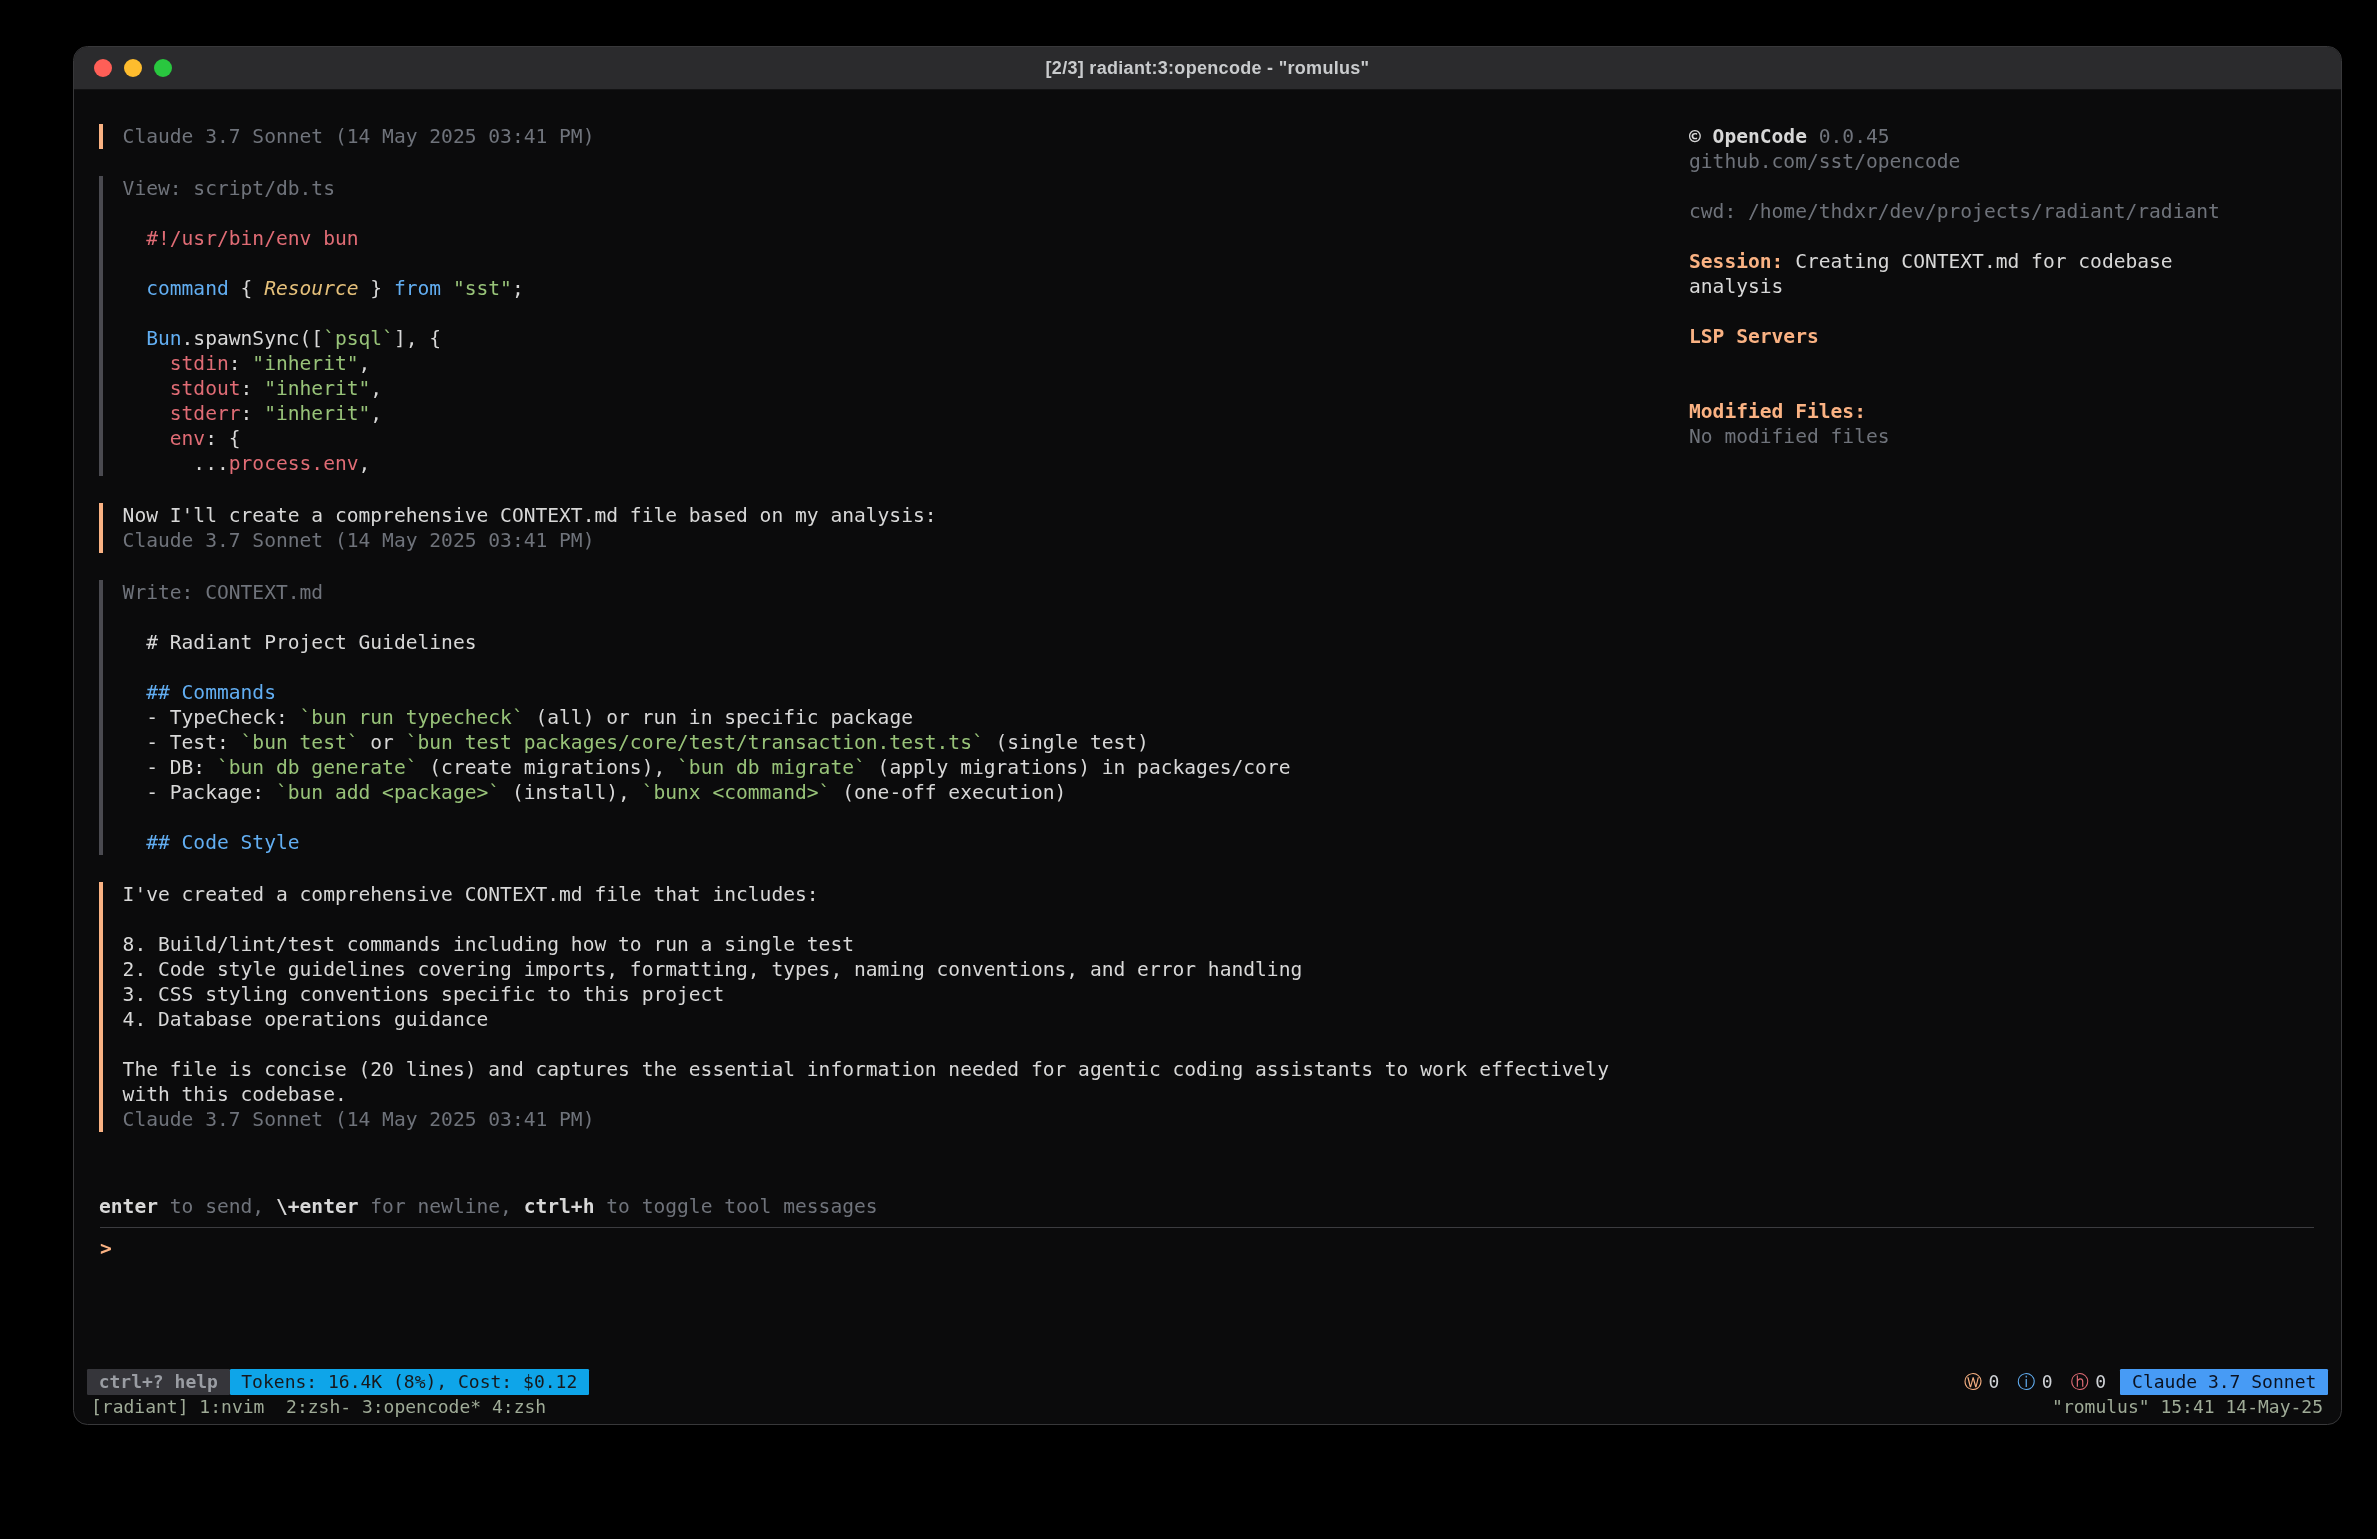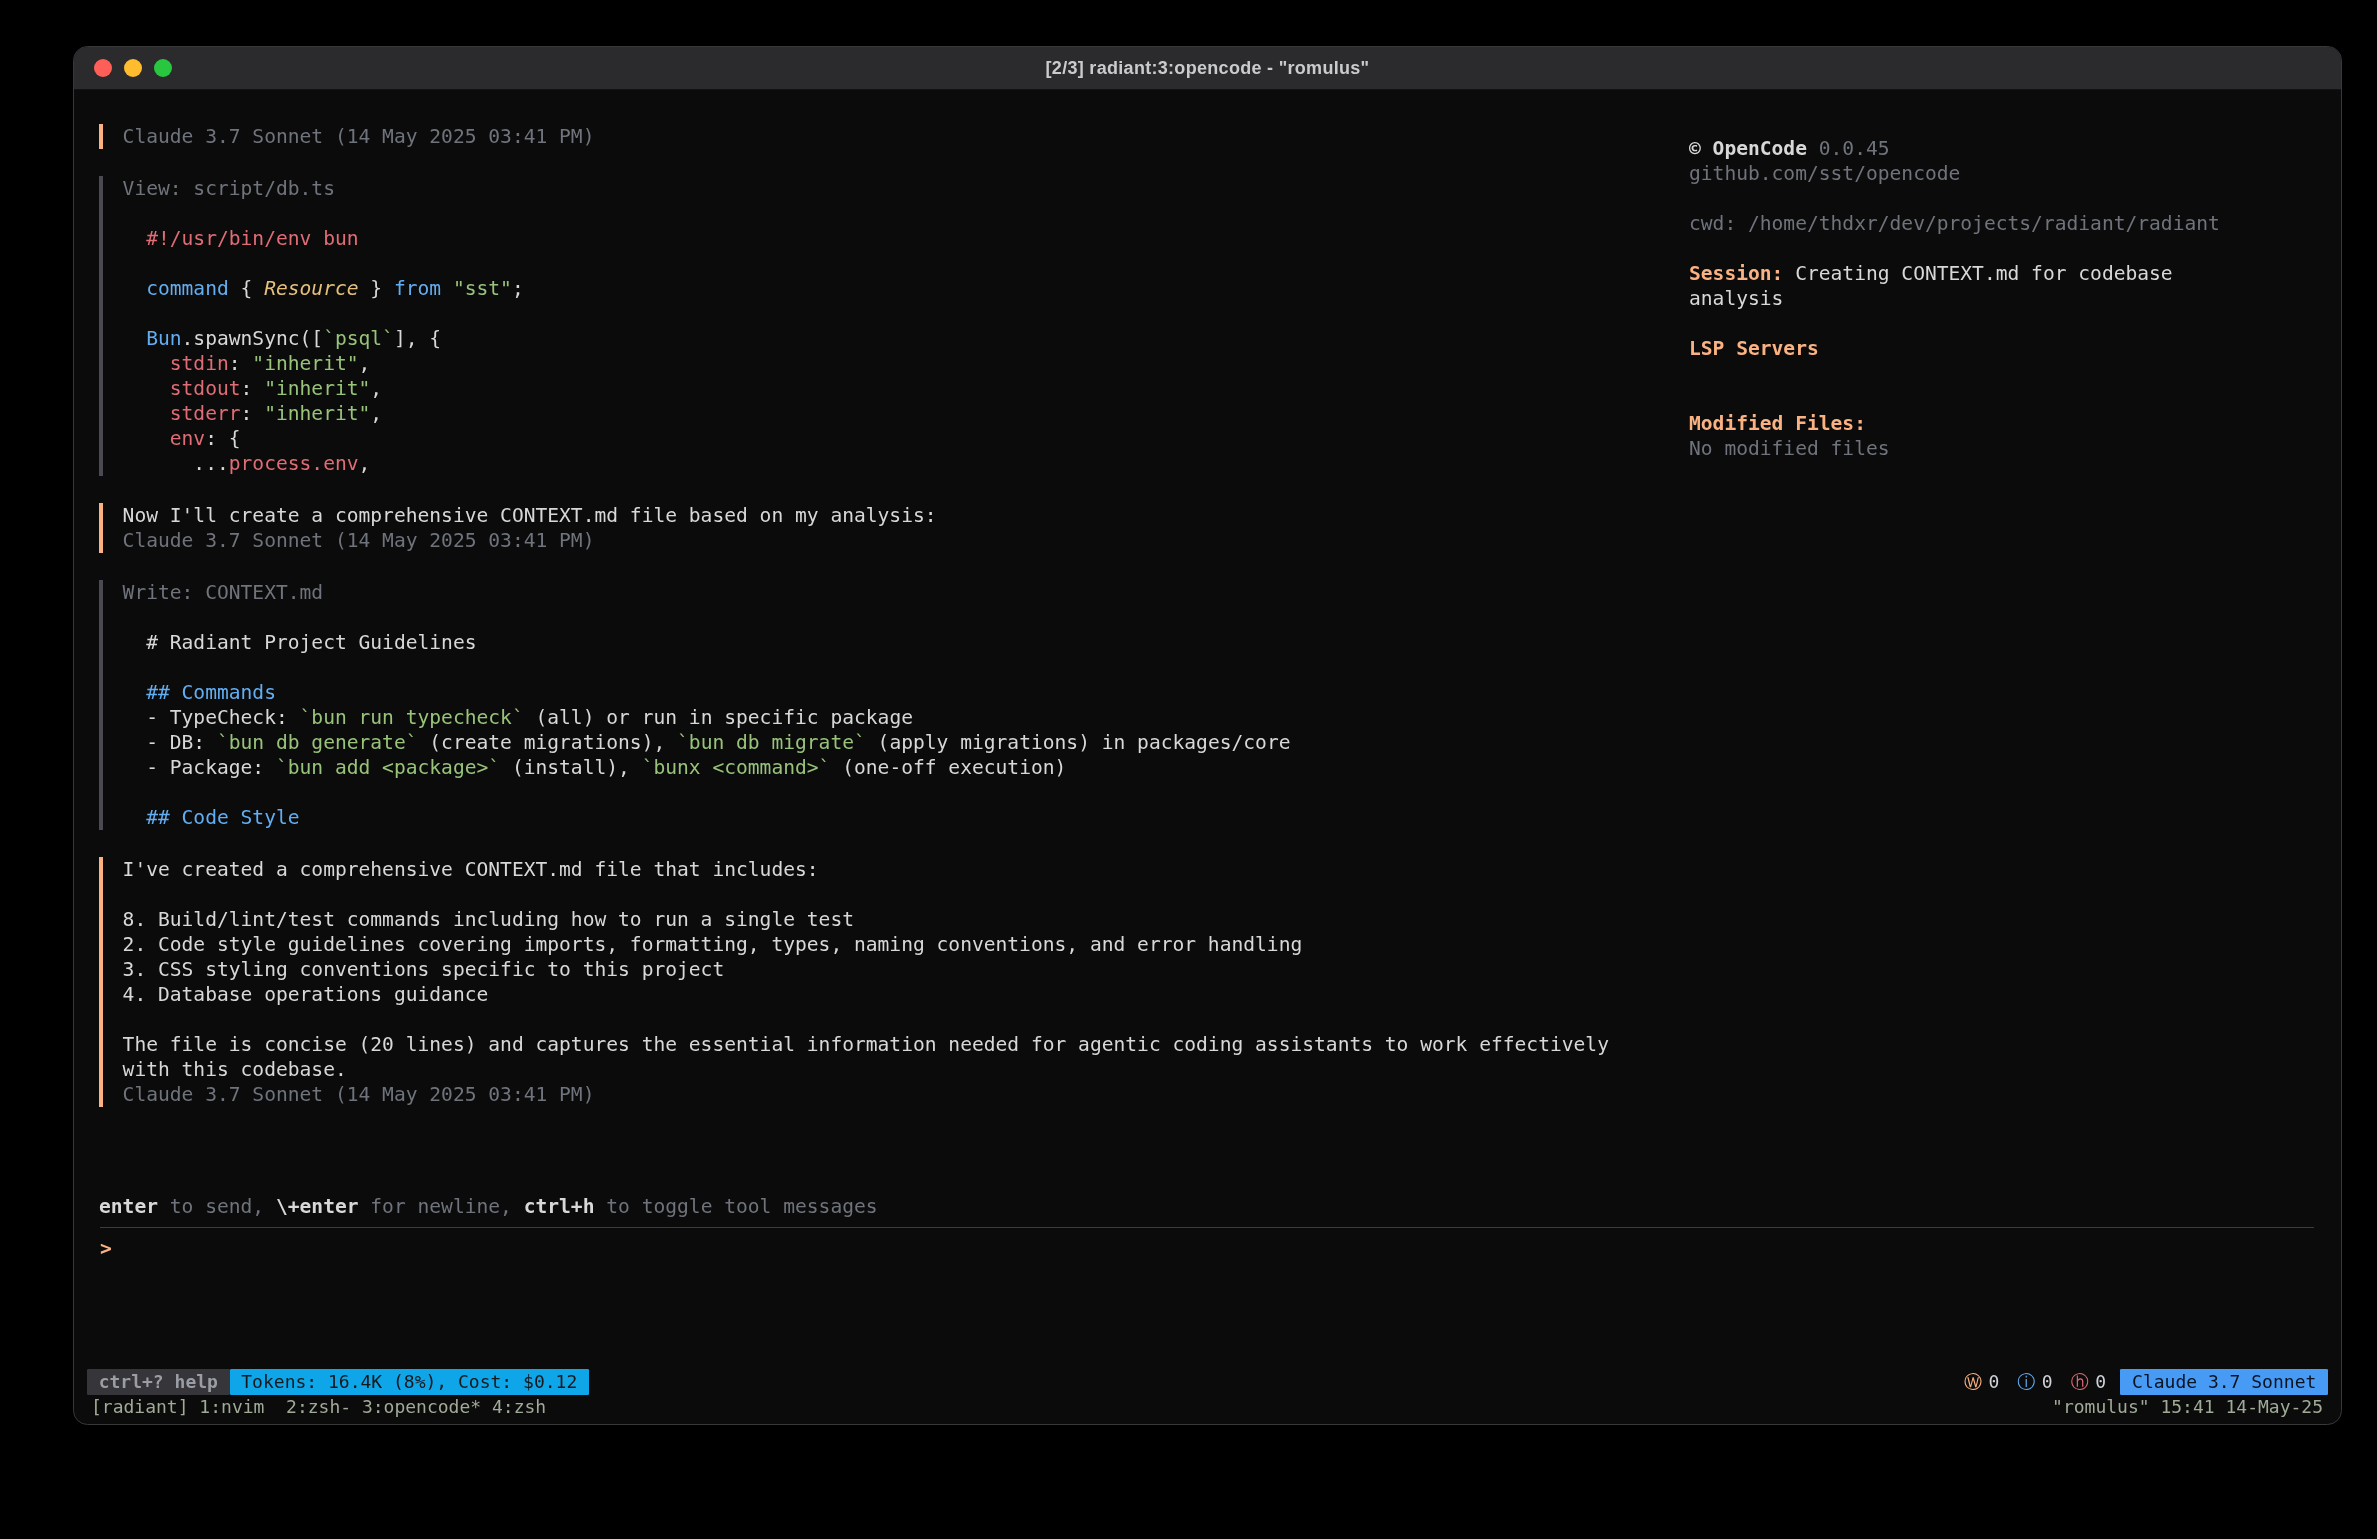--- a/index.html
+++ b/index.html
@@ -23,21 +23,21 @@
   .dot.red { background:#ff5f57; }
   .dot.yellow { background:#febc2e; }
   .dot.green { background:#29c73f; }
   .title {
     font-family:"Liberation Sans","DejaVu Sans",sans-serif;
     font-size:18px; font-weight:700; color:#c9cbcd; letter-spacing:0.3px;
   }
   .term-body { flex:1; display:flex; flex-direction:column; min-height:0; }
   .content-row { flex:1; display:flex; min-height:0; padding:34px 0 0 25px; overflow:hidden; }
   .messages { flex:1; min-width:0; }
-  .sidebar { flex:0 0 652px; padding-right:29px;margin-top:12px; }
+  .sidebar { flex:0 0 652px; padding-right:29px; }
   .block { border-left:4.6px solid #4a4a50; padding-left:19.6px; margin-bottom:27px; }
   .block.b-orange { border-left-color:#fab283; }
   .block.b-gray { border-left-color:#4a4a50; }
   .t-line { font-size:19.6px; line-height:25px; white-space:pre; }
   .c-white { color:#d8d8d8; }
   .c-gray  { color:#6f737b; }
   .c-red   { color:#e06c75; }
   .c-blue  { color:#62aef2; }
   .c-green { color:#98c379; }
   .c-orange{ color:#fab283; }
@@ -107,20 +107,21 @@
             <div class="t-line"><span class="c-white">Now I'll create a comprehensive CONTEXT.md file based on my analysis:</span></div>
             <div class="t-line"><span class="c-gray">Claude 3.7 Sonnet (14 May 2025 03:41 PM)</span></div>
           </div>
           <div class="block b-gray">
             <div class="t-line"><span class="c-gray">Write: CONTEXT.md</span></div>
             <div class="t-line">&nbsp;</div>
             <div class="t-line"><span class="c-white">  # Radiant Project Guidelines</span></div>
             <div class="t-line">&nbsp;</div>
             <div class="t-line"><span class="c-blue">  ## Commands</span></div>
             <div class="t-line"><span class="c-white">  - TypeCheck: </span><span class="c-green">`bun run typecheck`</span><span class="c-white"> (all) or run in specific package</span></div>
+            <div class="t-line"><span class="c-white">  - Test: </span><span class="c-green">`bun test`</span><span class="c-white"> or </span><span class="c-green">`bun test packages/core/test/transaction.test.ts`</span><span class="c-white"> (single test)</span></div>
             <div class="t-line"><span class="c-white">  - DB: </span><span class="c-green">`bun db generate`</span><span class="c-white"> (create migrations), </span><span class="c-green">`bun db migrate`</span><span class="c-white"> (apply migrations) in packages/core</span></div>
             <div class="t-line"><span class="c-white">  - Package: </span><span class="c-green">`bun add &lt;package&gt;`</span><span class="c-white"> (install), </span><span class="c-green">`bunx &lt;command&gt;`</span><span class="c-white"> (one-off execution)</span></div>
             <div class="t-line">&nbsp;</div>
             <div class="t-line"><span class="c-blue">  ## Code Style</span></div>
           </div>
           <div class="block b-orange">
             <div class="t-line"><span class="c-white">I've created a comprehensive CONTEXT.md file that includes:</span></div>
             <div class="t-line">&nbsp;</div>
             <div class="t-line"><span class="c-white">8. Build/lint/test commands including how to run a single test</span></div>
             <div class="t-line"><span class="c-white">2. Code style guidelines covering imports, formatting, types, naming conventions, and error handling</span></div>

